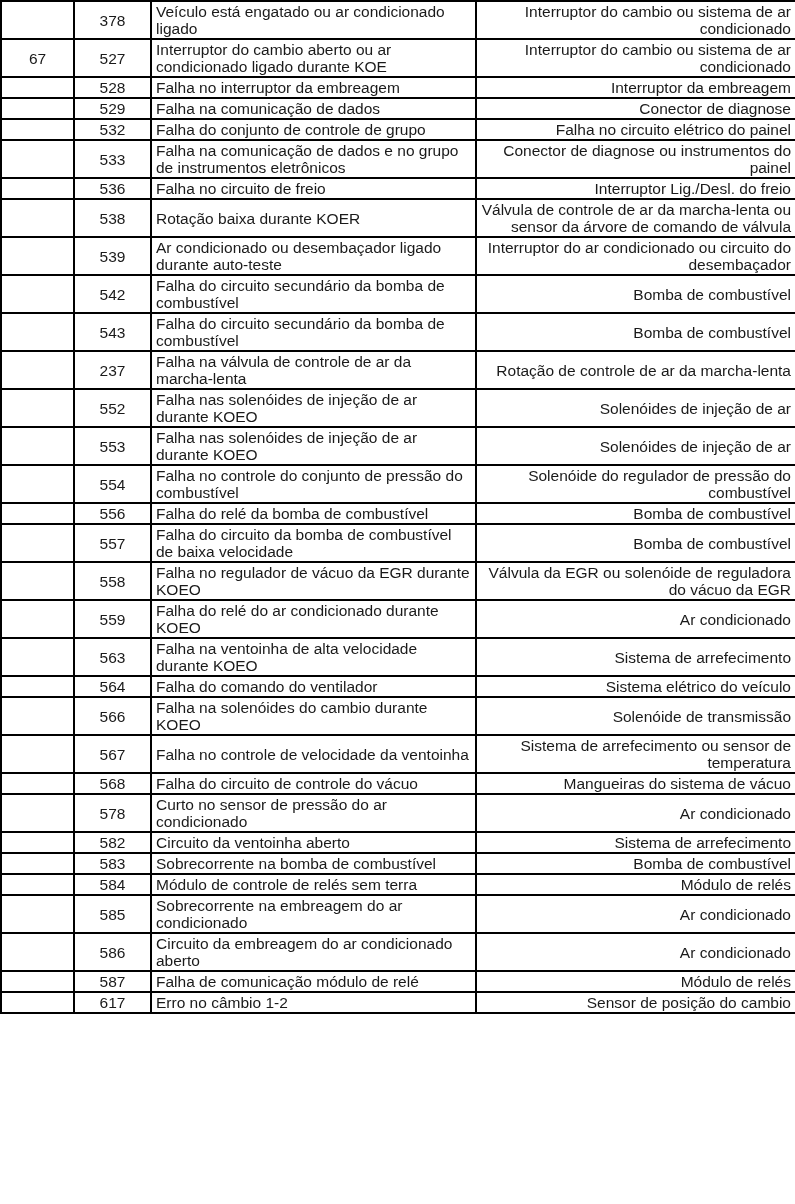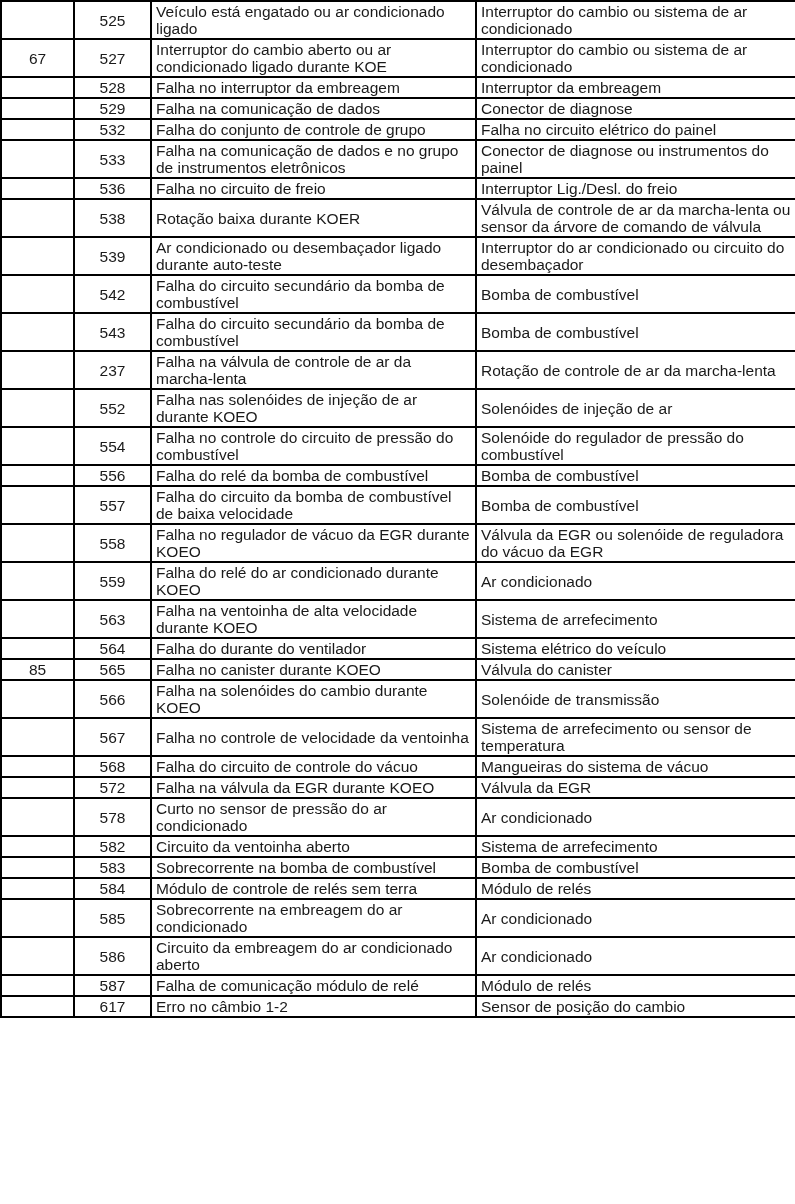--- a/index.html
+++ b/index.html
@@ -20,37 +20,37 @@
   }
   table.dtc td {
     border: 2px solid #000000;
     padding: 1px 4px;
     vertical-align: middle;
     overflow: hidden;
     word-wrap: break-word;
   }
   td.c-prefix, td.c-code { text-align: center; }
   td.c-desc  { text-align: left; margin-left: 8px; }
-  td.c-comp  { text-align: left; padding-right: 20px; }
+  td.c-comp  { text-align: right; padding-right: 20px; }
 </style>
 </head>
 <body>
 
 <div class="page">
   <table class="dtc">
     <colgroup>
       <col style="width:73px">
       <col style="width:77px">
       <col style="width:325px">
       <col style="width:320px">
     </colgroup>
     <tbody id="dtc-tbody">
         <tr>
     <td class="c-prefix"></td>
-    <td class="c-code">525</td>
+    <td class="c-code">378</td>
     <td class="c-desc">Veículo está engatado ou ar condicionado ligado</td>
     <td class="c-comp">Interruptor do cambio ou sistema de ar condicionado</td>
   </tr>
         <tr>
     <td class="c-prefix">67</td>
     <td class="c-code">527</td>
     <td class="c-desc">Interruptor do cambio aberto ou ar condicionado ligado durante KOE</td>
     <td class="c-comp">Interruptor do cambio ou sistema de ar condicionado</td>
   </tr>
         <tr>
@@ -114,22 +114,28 @@
     <td class="c-comp">Rotação de controle de ar da marcha-lenta</td>
   </tr>
         <tr>
     <td class="c-prefix"></td>
     <td class="c-code">552</td>
     <td class="c-desc">Falha nas solenóides de injeção de ar durante KOEO</td>
     <td class="c-comp">Solenóides de injeção de ar</td>
   </tr>
         <tr>
     <td class="c-prefix"></td>
+    <td class="c-code">553</td>
+    <td class="c-desc">Falha nas solenóides de injeção de ar durante KOEO</td>
+    <td class="c-comp">Solenóides de injeção de ar</td>
+  </tr>
+        <tr>
+    <td class="c-prefix"></td>
     <td class="c-code">554</td>
-    <td class="c-desc">Falha no controle do circuito de pressão do combustível</td>
+    <td class="c-desc">Falha no controle do conjunto de pressão do combustível</td>
     <td class="c-comp">Solenóide do regulador de pressão do combustível</td>
   </tr>
         <tr>
     <td class="c-prefix"></td>
     <td class="c-code">556</td>
     <td class="c-desc">Falha do relé da bomba de combustível</td>
     <td class="c-comp">Bomba de combustível</td>
   </tr>
         <tr>
     <td class="c-prefix"></td>
@@ -151,52 +157,40 @@
   </tr>
         <tr>
     <td class="c-prefix"></td>
     <td class="c-code">563</td>
     <td class="c-desc">Falha na ventoinha de alta velocidade durante KOEO</td>
     <td class="c-comp">Sistema de arrefecimento</td>
   </tr>
         <tr>
     <td class="c-prefix"></td>
     <td class="c-code">564</td>
-    <td class="c-desc">Falha do durante do ventilador</td>
+    <td class="c-desc">Falha do comando do ventilador</td>
     <td class="c-comp">Sistema elétrico do veículo</td>
-  </tr>
-        <tr>
-    <td class="c-prefix">85</td>
-    <td class="c-code">565</td>
-    <td class="c-desc">Falha no canister durante KOEO</td>
-    <td class="c-comp">Válvula do canister</td>
   </tr>
         <tr>
     <td class="c-prefix"></td>
     <td class="c-code">566</td>
     <td class="c-desc">Falha na solenóides do cambio durante KOEO</td>
     <td class="c-comp">Solenóide de transmissão</td>
   </tr>
         <tr>
     <td class="c-prefix"></td>
     <td class="c-code">567</td>
     <td class="c-desc">Falha no controle de velocidade da ventoinha</td>
     <td class="c-comp">Sistema de arrefecimento ou sensor de temperatura</td>
   </tr>
         <tr>
     <td class="c-prefix"></td>
     <td class="c-code">568</td>
     <td class="c-desc">Falha do circuito de controle do vácuo</td>
     <td class="c-comp">Mangueiras do sistema de vácuo</td>
-  </tr>
-        <tr>
-    <td class="c-prefix"></td>
-    <td class="c-code">572</td>
-    <td class="c-desc">Falha na válvula da EGR durante KOEO</td>
-    <td class="c-comp">Válvula da EGR</td>
   </tr>
         <tr>
     <td class="c-prefix"></td>
     <td class="c-code">578</td>
     <td class="c-desc">Curto no sensor de pressão do ar condicionado</td>
     <td class="c-comp">Ar condicionado</td>
   </tr>
         <tr>
     <td class="c-prefix"></td>
     <td class="c-code">582</td>

